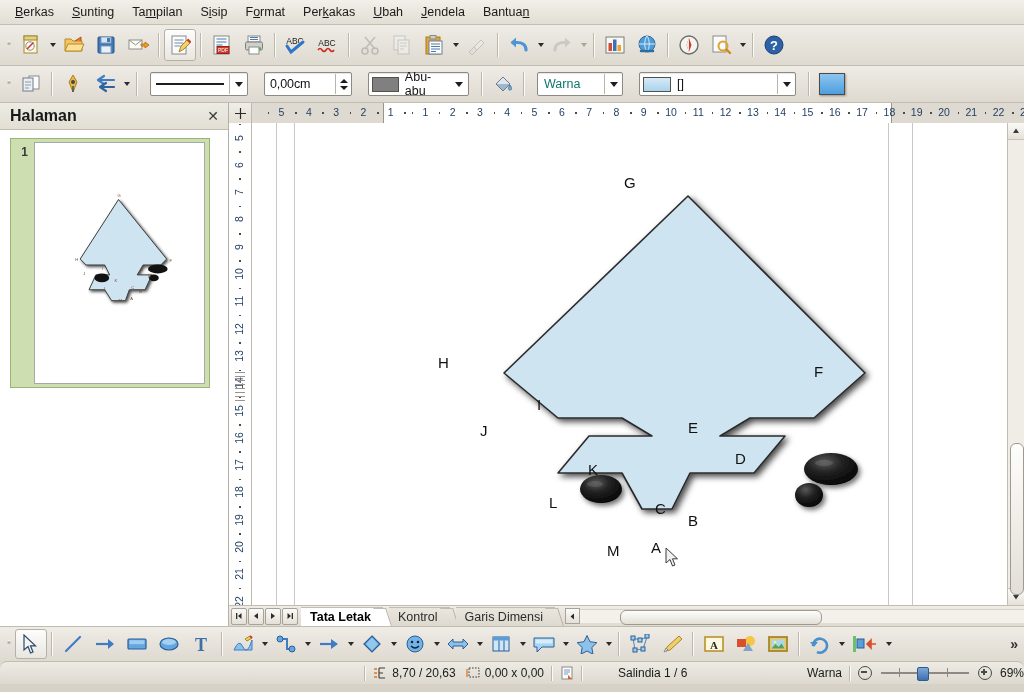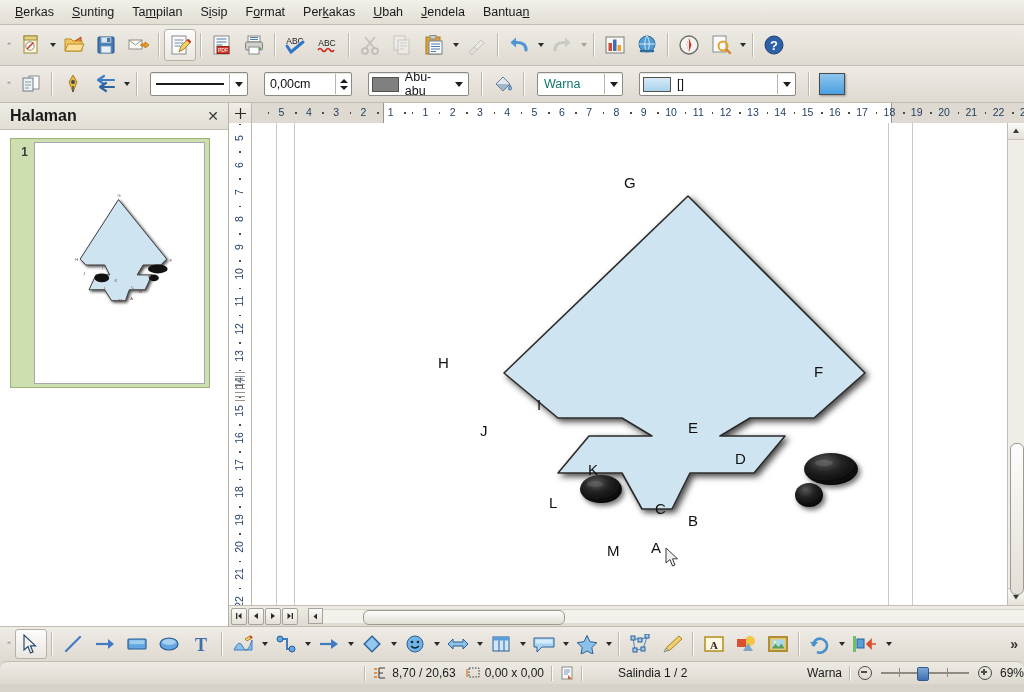--- a/index.html
+++ b/index.html
@@ -711,20 +711,31 @@
                 <path d="M2 1l4 3-4 3z" fill="#2a2a2a"></path>
               </svg>
           </div>
           <div class="navbtn">
             <svg width="8" height="8" viewBox="0 0 8 8">
                 <path d="M1.5 1L5 4 1.5 7z" fill="#2a2a2a"></path>
                 <rect x="5.7" y="1" width="1.3" height="6" fill="#2a2a2a"></rect>
               </svg>
           </div>
         </div>
+        <div class="tabs">
+          <div class="tab sel">
+            <span>Tata Letak</span>
+          </div>
+          <div class="tab" style="margin-left:6px;">
+            <span>Kontrol</span>
+          </div>
+          <div class="tab" style="margin-left:6px;">
+            <span>Garis Dimensi</span>
+          </div>
+        </div>
         <div class="hsplit">
           <div class="hscroll">
             <div class="hs-left">
               <svg width="7" height="7" viewBox="0 0 7 7">
                   <path d="M5 0.5L1.5 3.5 5 6.5z" fill="#2a2a2a"></path>
                 </svg>
             </div>
             <div class="hs-track">
               <div class="hs-thumb" style="left:40px;width:200px;"></div>
             </div>
@@ -938,21 +949,21 @@
     <div class="st-item">
       <svg width="14" height="14" viewBox="0 0 14 14">
         <rect x="2" y="1" width="10" height="12" fill="#fbfbfb" stroke="#8a8a8a"></rect>
         <path d="M4 4h6M4 6h6M4 8h4" stroke="#7a9ac0"></path>
         <path d="M8 9l4 4-4 0z" fill="#e05a20"></path>
       </svg>
     </div>
     <div class="st-sep"></div>
     <div style="width:28px"></div>
     <div class="st-item">
-      <span>Salindia 1 / 2</span>
+      <span>Salindia 1 / 6</span>
     </div>
     <div style="width:120px"></div>
     <div class="st-item">
       <span>Warna</span>
     </div>
     <div class="st-sep"></div>
     <div class="st-item">
       <div class="zcirc"></div>
       <div class="zoomslider">
         <div class="track"></div>

